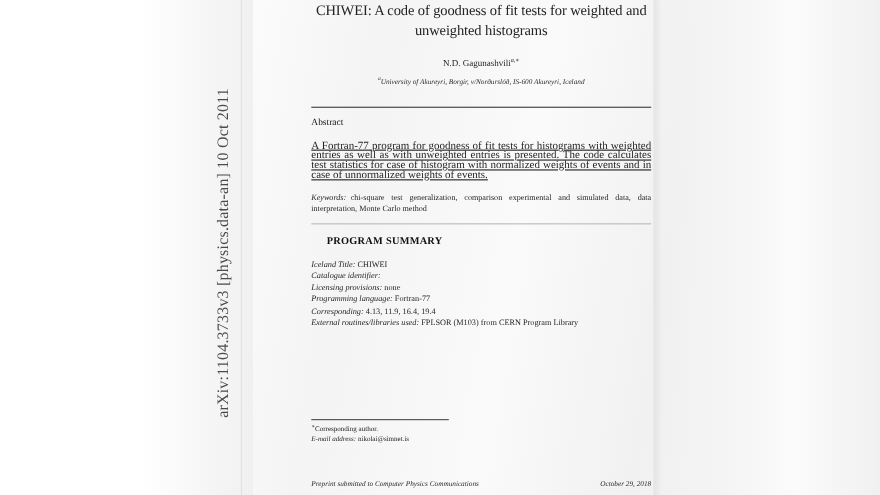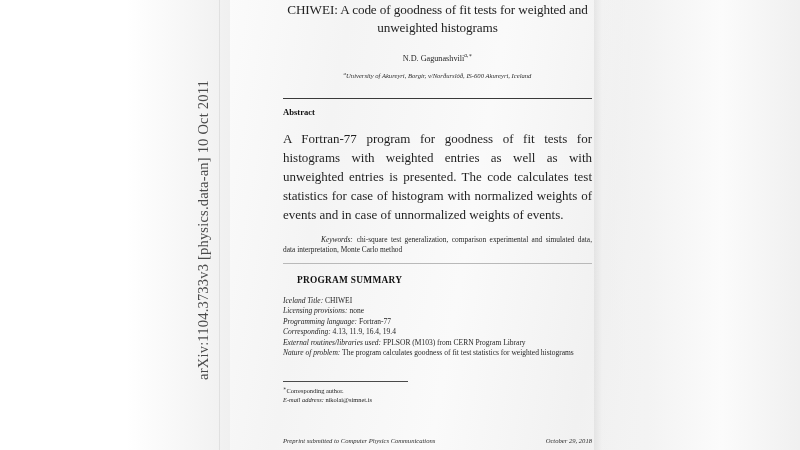--- a/index.html
+++ b/index.html
@@ -124,43 +124,43 @@
   }
   .rule-light {
     height: 0;
     border-top: 0.9px solid #b9b9b9;
     margin: 7px 0 0 0;
   }
 
   .abstract-head {
     margin: 8px 0 12px 0;
     font-size: 8.6px;
-    font-weight: 700;
+    font-weight: 400;
     color: #111;
   }
 
   .abstract-body {
     margin: 7px 0 0 0;
-    font-size: 13px;
-    line-height: 19px;
+    font-size: 10px;
+    line-height: 9px;
     text-align: justify;
     color: #1f1f1f;
+    text-decoration: underline;
   }
 
   .keywords {
     margin: 11px 0 0 0;
     font-size: 7.4px;
     line-height: 10.4px;
     text-align: justify;
     color: #1f1f1f;
   }
   .keywords .kw-label {
     font-style: italic;
     padding-right: 4px;
-    margin-left: 38px;
   }
 
   .summary-head {
     margin: 11px 0 0 0;
     padding-left: 14px;
     font-size: 9.4px;
     font-weight: 700;
     letter-spacing: .25px;
     color: #111;
   }
@@ -251,25 +251,25 @@
     <p class="abstract-body">A Fortran-77 program for goodness of fit tests for histograms with weighted entries as well as with unweighted entries is presented. The code calculates test statistics for case of histogram with normalized weights of events and in case of unnormalized weights of events.</p>
 
     <p class="keywords"><span class="kw-label">Keywords:</span><span>chi-square test generalization, comparison experimental and simulated data, data interpretation, Monte Carlo method</span></p>
 
     <div class="rule-light"></div>
 
     <p class="summary-head">PROGRAM SUMMARY</p>
 
     <div class="fields" id="field-list">
         <p class="field"><span class="fname">Iceland Title:</span><span class="fval"> CHIWEI</span></p>
+        <p class="field"><span class="fname">Catalogue identifier:</span></p>
         <p class="field"><span class="fname">Licensing provisions:</span><span class="fval"> none</span></p>
         <p class="field"><span class="fname">Programming language:</span><span class="fval"> Fortran-77</span></p>
         <p class="field"><span class="fname">Corresponding:</span><span class="fval"> 4.13, 11.9, 16.4, 19.4</span></p>
         <p class="field"><span class="fname">External routines/libraries used:</span><span class="fval"> FPLSOR (M103) from CERN Program Library</span></p>
-        <p class="field"><span class="fname">Nature of problem:</span><span class="fval"> The program calculates goodness of fit test statistics for weighted histograms</span></p>
       </div>
 
     <div id="footnote">
       <div class="fn-rule"></div>
       <p class="fn-line"><sup>∗</sup><span>Corresponding author.</span></p>
       <p class="fn-line"><span class="fn-em">E-mail address:</span> <span>nikolai@simnet.is</span></p>
     </div>
 
     <div id="footer">
       <span>Preprint submitted to Computer Physics Communications</span>

